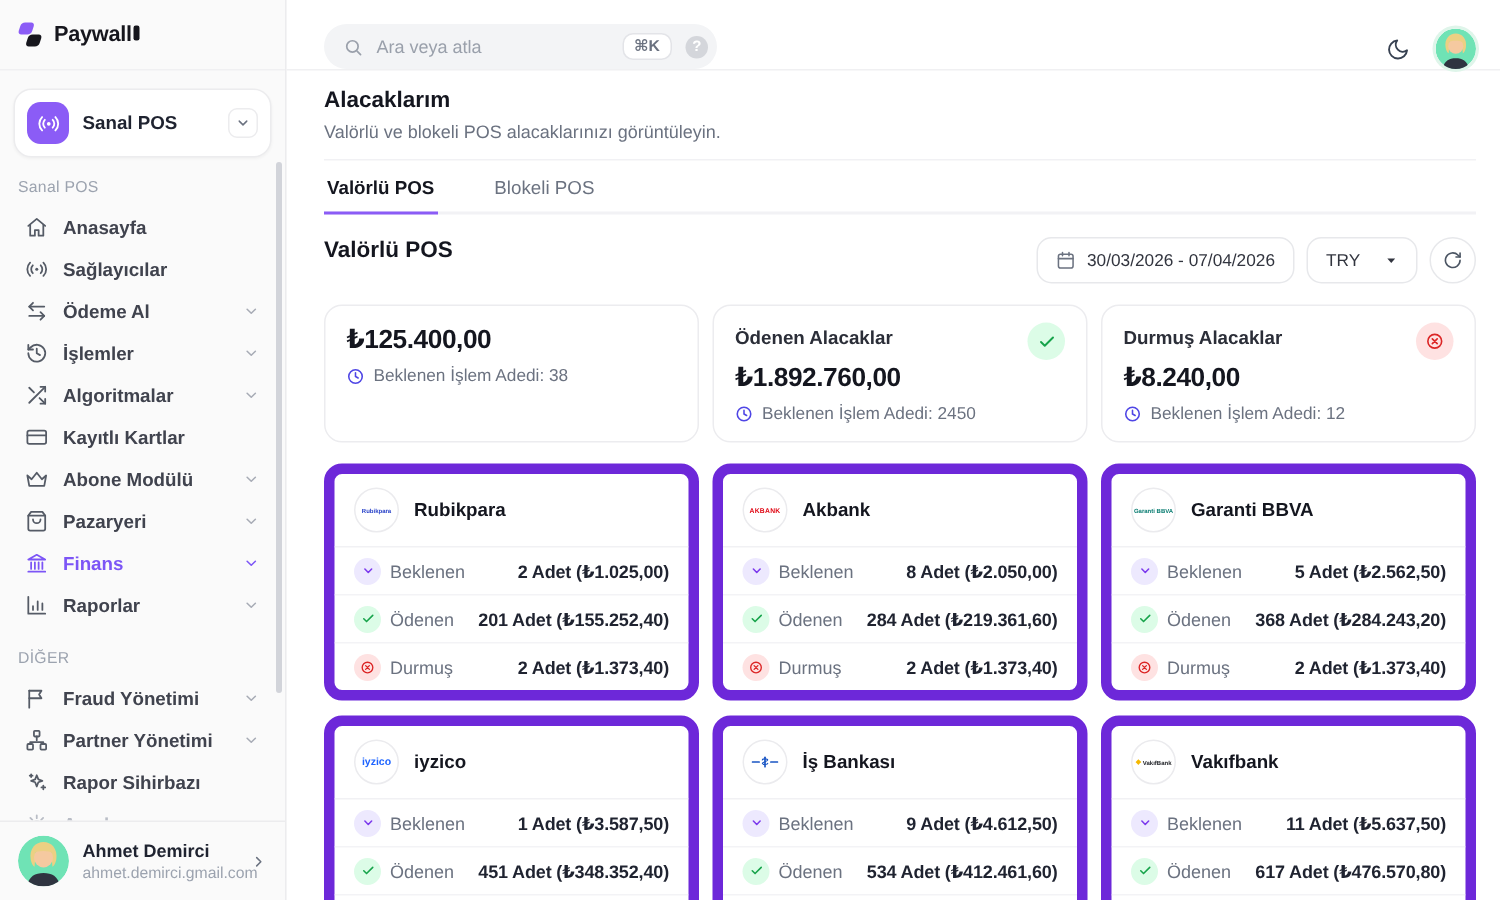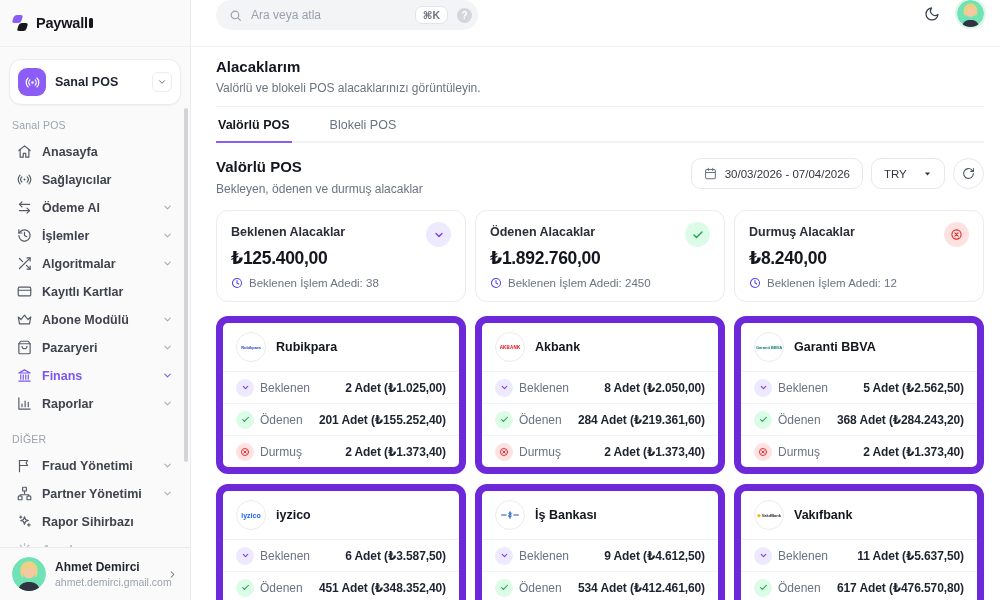--- a/index.html
+++ b/index.html
@@ -46,21 +46,21 @@
   .user-card { position:absolute; left:0; right:0; bottom:0; height:53px; border-top:1px solid #ececee;
     display:flex; align-items:center; gap:9px; padding:0 12px; cursor:pointer; background:#fafafa; }
   .avatar { border-radius:50%; overflow:hidden; flex:none; display:block; }
   .user-meta { flex:1; min-width:0; }
   .user-name { font-size:12px; font-weight:700; color:#1f2330; }
   .user-email { font-size:10.5px; color:#9ca3af; margin-top:2px; }
   .user-chev { color:#6b7280; display:flex; }
 
   
   .main { flex:1; display:flex; flex-direction:column; min-width:0; }
-  .topbar { height:47px; border-bottom:1px solid #f0f0f2; display:flex; align-items:flex-start;
+  .topbar { height:47px; border-bottom:1px solid #f0f0f2; display:flex; align-items:flex-end;
     justify-content:space-between; padding:0 16px 0 25px; flex:none; }
   .search { width:262px; height:30px; background:#f3f4f6; border-radius:15px; display:flex;
     align-items:center; gap:9px; padding:0 6px 0 13px; cursor:text; }
   .search .si { color:#9aa0ab; display:flex; }
   .search .ph { font-size:12px; color:#9aa0ab; flex:1; }
   .kbd { background:#fff; border:1px solid #e3e4e8; border-radius:7px; padding:2px 7px;
     font-size:10.5px; color:#6b7280; font-weight:600; }
   .help-dot { width:15px; height:15px; border-radius:50%; background:#d4d6db; color:#fff;
     font-size:10px; font-weight:700; display:flex; align-items:center; justify-content:center; }
   .topbar-right { display:flex; align-items:center; gap:17px; }
@@ -415,21 +415,20 @@
       <div class="hr"></div>
 
       <div class="tabbar">
         <div class="tab active">Valörlü POS</div>
         <div class="tab">Blokeli POS</div>
       </div>
 
       <div class="sec-head">
         <div>
           <div class="sec-title">Valörlü POS</div>
-          <div class="sec-sub">Bekleyen, ödenen ve durmuş alacaklar</div>
         </div>
         <div class="controls">
           <button class="ctl">
             <span class="ci">
                 <svg class="ic" width="13" height="13" viewBox="0 0 24 24" fill="none" stroke="currentColor" stroke-width="1.9" stroke-linecap="round">
                   <rect x="3" y="4.5" width="18" height="17" rx="2.5"></rect>
                   <path d="M16 2.5v4M8 2.5v4M3 10h18"></path>
                 </svg>
               </span>
             <span>30/03/2026 - 07/04/2026</span>
@@ -448,28 +447,20 @@
                   <path d="M21 12a9 9 0 1 1-2.6-6.4L21 8"></path>
                   <path d="M21 3v5h-5"></path>
                 </svg>
               </span>
           </button>
         </div>
       </div>
 
       <div class="cards3">
         <div class="sumcard">
-          <div class="sum-top">
-            <span class="sum-label">Beklenen Alacaklar</span>
-            <span class="badge lg b-pending">
-                <svg class="ic" width="12" height="12" viewBox="0 0 24 24" fill="none" stroke="currentColor" stroke-width="2.6" stroke-linecap="round" stroke-linejoin="round">
-                  <path d="m6 9 6 6 6-6"></path>
-                </svg>
-              </span>
-          </div>
           <div class="sum-amount">₺125.400,00</div>
           <div class="sum-meta">
               <span class="mi">
                 <svg class="ic" width="12" height="12" viewBox="0 0 24 24" fill="none" stroke="currentColor" stroke-width="2.1" stroke-linecap="round">
                   <circle cx="12" cy="12" r="9"></circle>
                   <path d="M12 7v5l3.5 2"></path>
                 </svg>
               </span>
               <span>Beklenen İşlem Adedi: 38</span>
             </div>
@@ -642,21 +633,21 @@
               </span>
             <span class="bank-name">iyzico</span>
           </div>
           <div class="bank-row">
             <span class="badge sm b-pending">
                 <svg class="ic" width="9" height="9" viewBox="0 0 24 24" fill="none" stroke="currentColor" stroke-width="2.8" stroke-linecap="round" stroke-linejoin="round">
                   <path d="m6 9 6 6 6-6"></path>
                 </svg>
               </span>
             <span class="row-label">Beklenen</span>
-            <span class="row-val">6 Adet (₺3.587,50)</span>
+            <span class="row-val">1 Adet (₺3.587,50)</span>
           </div>
           <div class="bank-row">
             <span class="badge sm b-paid">
                 <svg class="ic" width="9" height="9" viewBox="0 0 24 24" fill="none" stroke="currentColor" stroke-width="2.8" stroke-linecap="round" stroke-linejoin="round">
                   <path d="M20 6 9 17l-5-5"></path>
                 </svg>
               </span>
             <span class="row-label">Ödenen</span>
             <span class="row-val">451 Adet (₺348.352,40)</span>
           </div>

